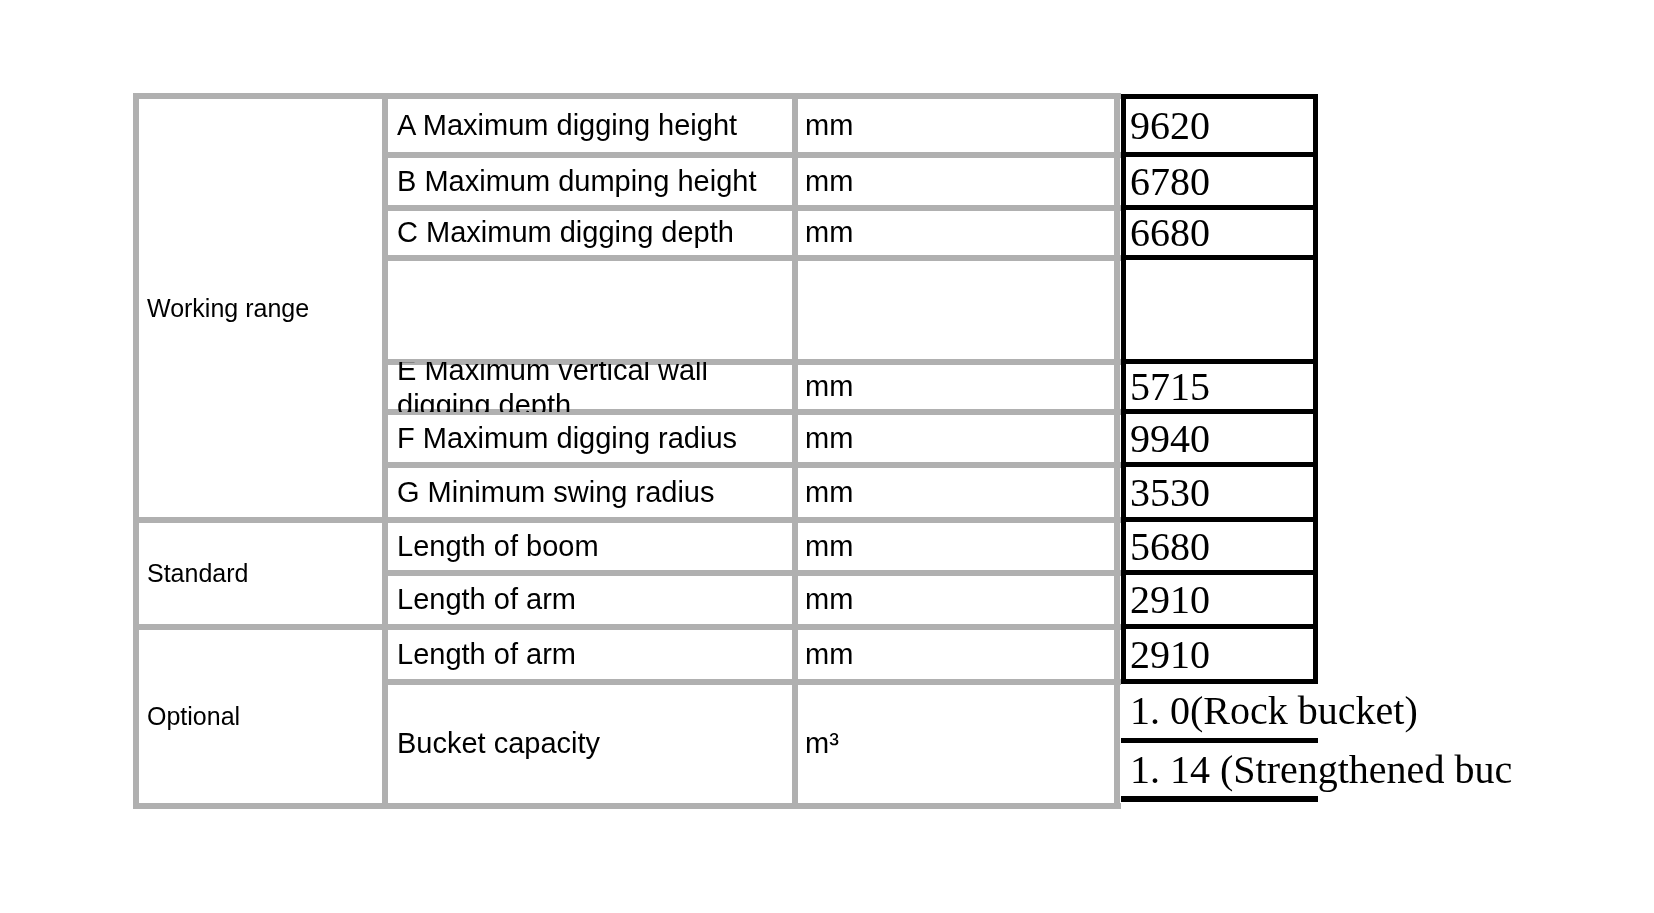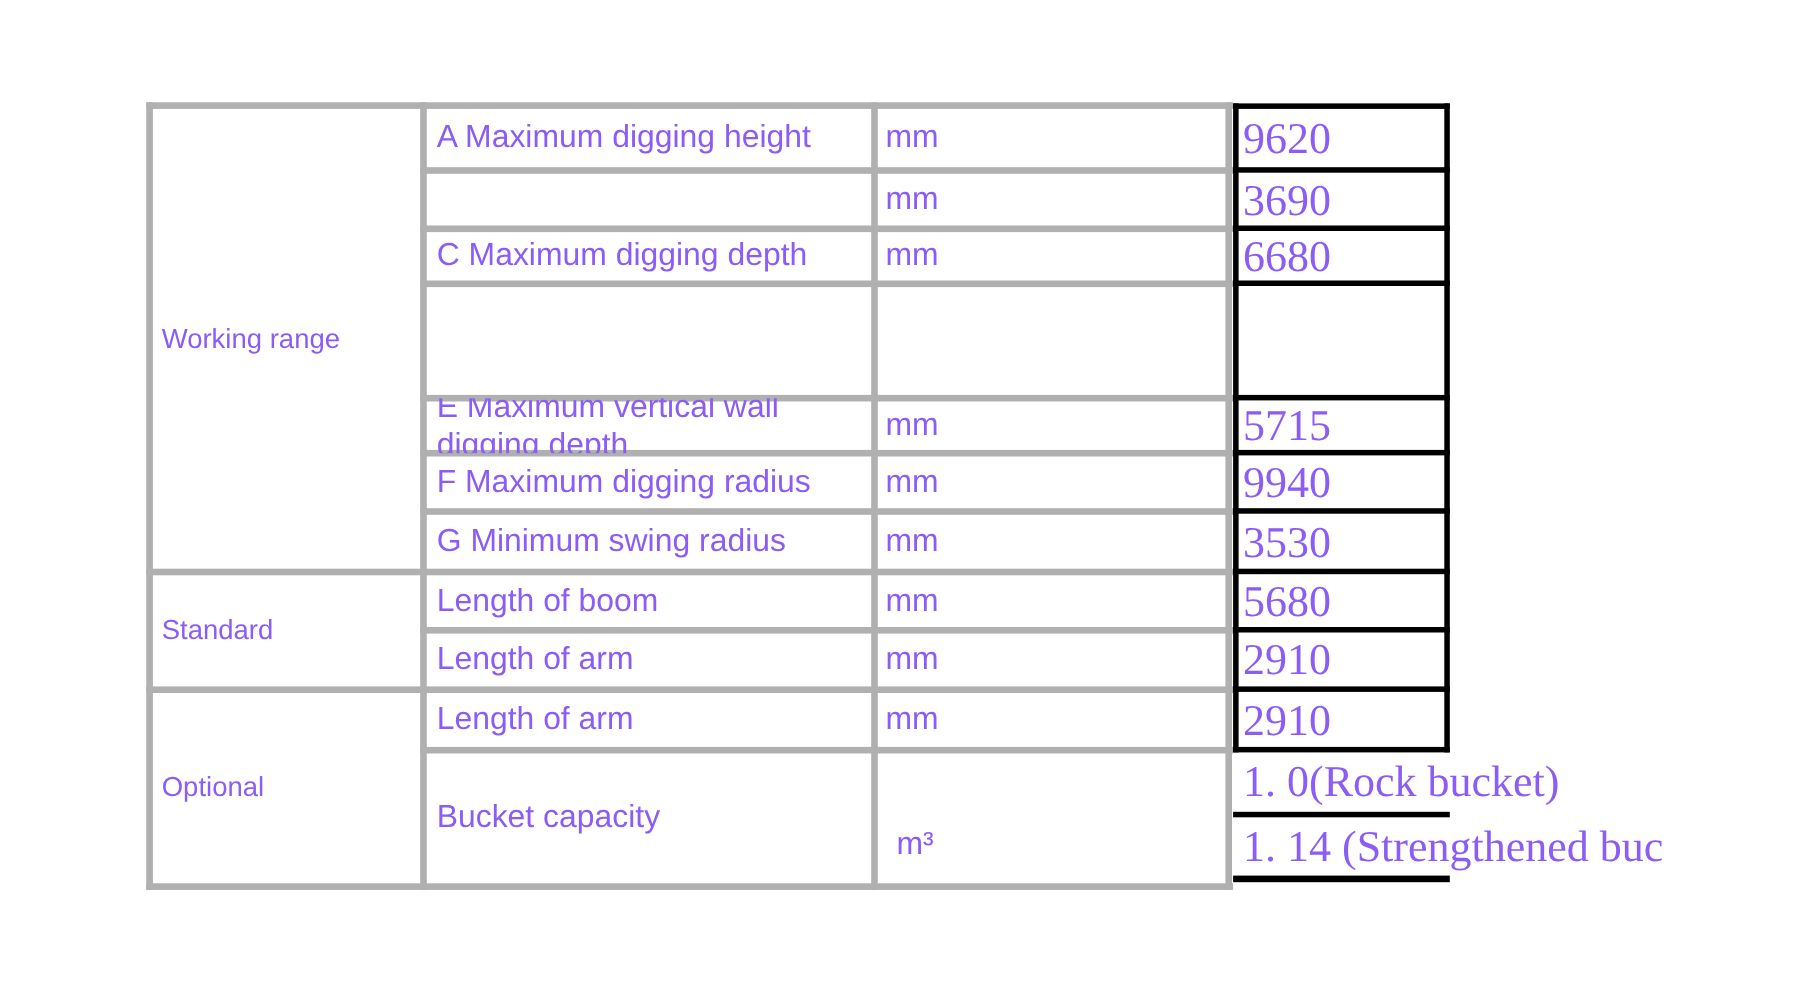--- a/index.html
+++ b/index.html
@@ -1,20 +1,20 @@
 <!DOCTYPE html>
 <html><head>
 <meta charset="utf-8">
 <style>
   html,body{margin:0;padding:0;background:#ffffff;}
   body{width:1654px;height:913px;overflow:hidden;font-family:"Liberation Sans",sans-serif;}
   .canvas{position:relative;width:1654px;height:913px;background:#fff;}
   .gl{position:absolute;background:#b0b0b0;}       
   .bl{position:absolute;background:#000000;}       
-  .cell{position:absolute;display:flex;align-items:center;color:#8b5cf6;font-size:29px;line-height:1.15;}
+  .cell{position:absolute;display:flex;align-items:center;color:#000000;font-size:29px;line-height:1.15;}
   .cat{font-size:25px;}
   .unit{font-size:29px;}
   .val{font-family:"Liberation Serif",serif;font-size:40px;white-space:nowrap;}
   .ecl{overflow:hidden;align-items:flex-start;}
   .ecl .inner{margin-top:-9px;line-height:35px;max-width:345px;}
 </style>
 </head>
 <body>
 
 <div class="canvas">
@@ -51,44 +51,45 @@
   <div class="bl" style="left:1121px;top:624px;width:197px;height:5px;"></div>
   <div class="bl" style="left:1121px;top:679px;width:197px;height:5px;"></div>
   <div class="bl" style="left:1121px;top:738px;width:197px;height:5px;"></div>
   <div class="bl" style="left:1121px;top:796px;width:197px;height:6px;"></div>
 
   <div class="cell cat" style="left:147px;top:96px;width:230px;height:424px;">Working range</div>
   <div class="cell cat" style="left:147px;top:520px;width:230px;height:107px;">Standard</div>
   <div class="cell cat" style="left:147px;top:627px;width:230px;height:179px;">Optional</div>
 
   <div class="cell" style="left:397px;top:96px;width:390px;height:59px;">A Maximum digging height</div>
+  <div class="cell" style="left:397px;top:155px;width:390px;height:53px;">B Maximum dumping height</div>
   <div class="cell" style="left:397px;top:208px;width:390px;height:50px;">C Maximum digging depth</div>
   <div class="cell ecl" style="left:397px;top:362px;width:390px;height:50px;">
     <div class="inner">E Maximum vertical wall digging depth</div>
   </div>
   <div class="cell" style="left:397px;top:412px;width:390px;height:53px;">F Maximum digging radius</div>
   <div class="cell" style="left:397px;top:465px;width:390px;height:55px;">G Minimum swing radius</div>
   <div class="cell" style="left:397px;top:520px;width:390px;height:53px;">Length of boom</div>
   <div class="cell" style="left:397px;top:573px;width:390px;height:54px;">Length of arm</div>
   <div class="cell" style="left:397px;top:627px;width:390px;height:55px;">Length of arm</div>
   <div class="cell" style="left:397px;top:682px;width:390px;height:124px;">Bucket capacity</div>
 
   <div class="cell unit" style="left:805px;top:96px;width:300px;height:59px;">mm</div>
   <div class="cell unit" style="left:805px;top:155px;width:300px;height:53px;">mm</div>
   <div class="cell unit" style="left:805px;top:208px;width:300px;height:50px;">mm</div>
   <div class="cell unit" style="left:805px;top:362px;width:300px;height:50px;">mm</div>
   <div class="cell unit" style="left:805px;top:412px;width:300px;height:53px;">mm</div>
   <div class="cell unit" style="left:805px;top:465px;width:300px;height:55px;">mm</div>
   <div class="cell unit" style="left:805px;top:520px;width:300px;height:53px;">mm</div>
   <div class="cell unit" style="left:805px;top:573px;width:300px;height:54px;">mm</div>
   <div class="cell unit" style="left:805px;top:627px;width:300px;height:55px;">mm</div>
-  <div class="cell unit" style="left:805px;top:706px;width:300px;height:124px;margin-left:10px;">m³</div>
+  <div class="cell unit" style="left:805px;top:682px;width:300px;height:124px;">m³</div>
 
   <div class="cell val" style="left:1130px;top:96px;width:180px;height:59px;">9620</div>
-  <div class="cell val" style="left:1130px;top:155px;width:180px;height:53px;">3690</div>
+  <div class="cell val" style="left:1130px;top:155px;width:180px;height:53px;">6780</div>
   <div class="cell val" style="left:1130px;top:208px;width:180px;height:50px;">6680</div>
   <div class="cell val" style="left:1130px;top:362px;width:180px;height:50px;">5715</div>
   <div class="cell val" style="left:1130px;top:412px;width:180px;height:53px;">9940</div>
   <div class="cell val" style="left:1130px;top:465px;width:180px;height:55px;">3530</div>
   <div class="cell val" style="left:1130px;top:520px;width:180px;height:53px;">5680</div>
   <div class="cell val" style="left:1130px;top:573px;width:180px;height:54px;">2910</div>
   <div class="cell val" style="left:1130px;top:627px;width:180px;height:55px;">2910</div>
   <div class="cell val" style="left:1130px;top:684px;width:520px;height:54px;">1. 0(Rock bucket)</div>
   <div class="cell val" style="left:1130px;top:743px;width:520px;height:53px;">1. 14 (Strengthened buc</div>
 

